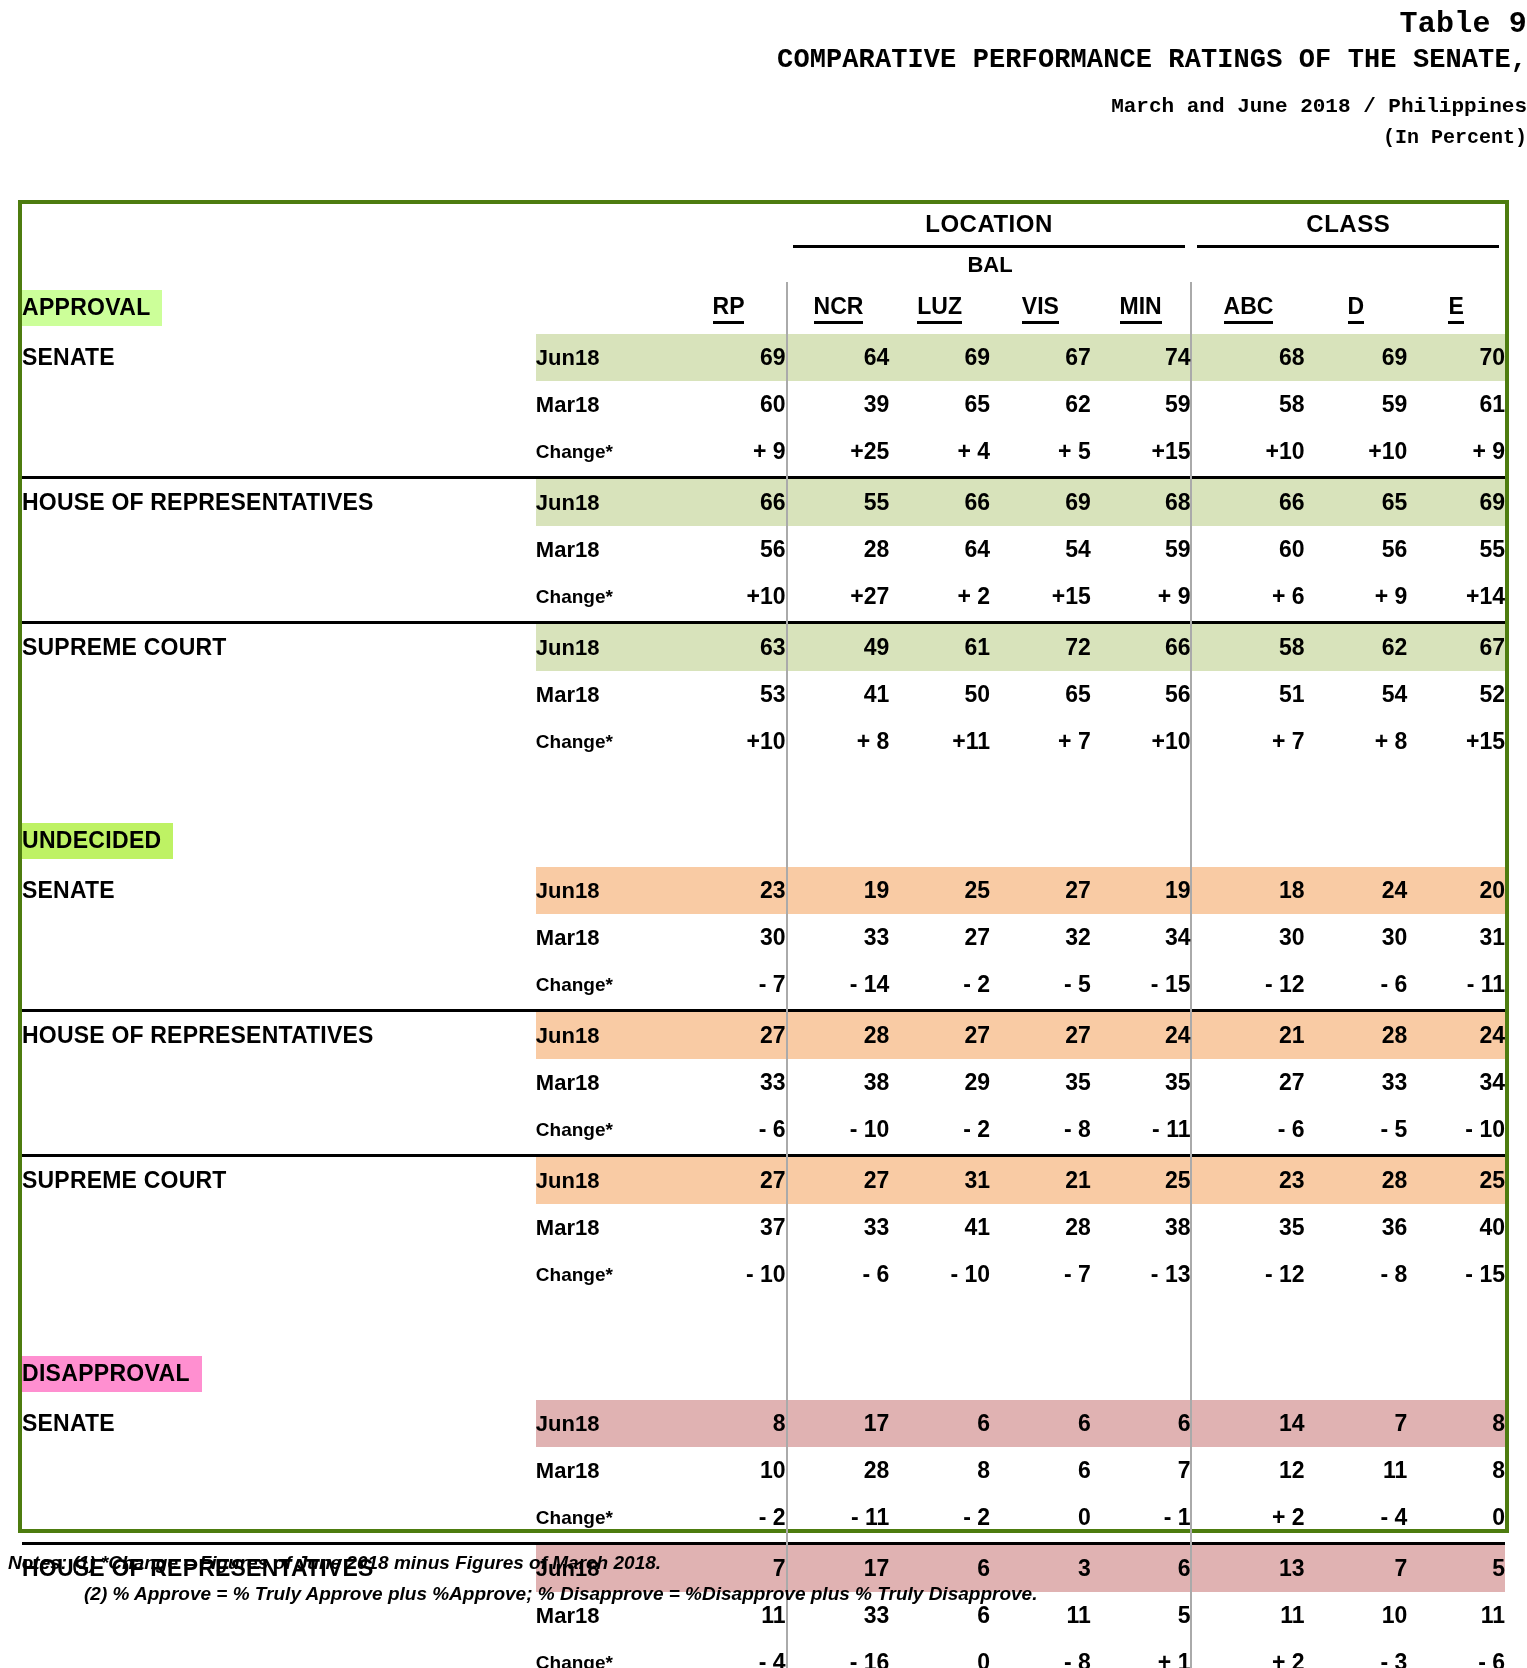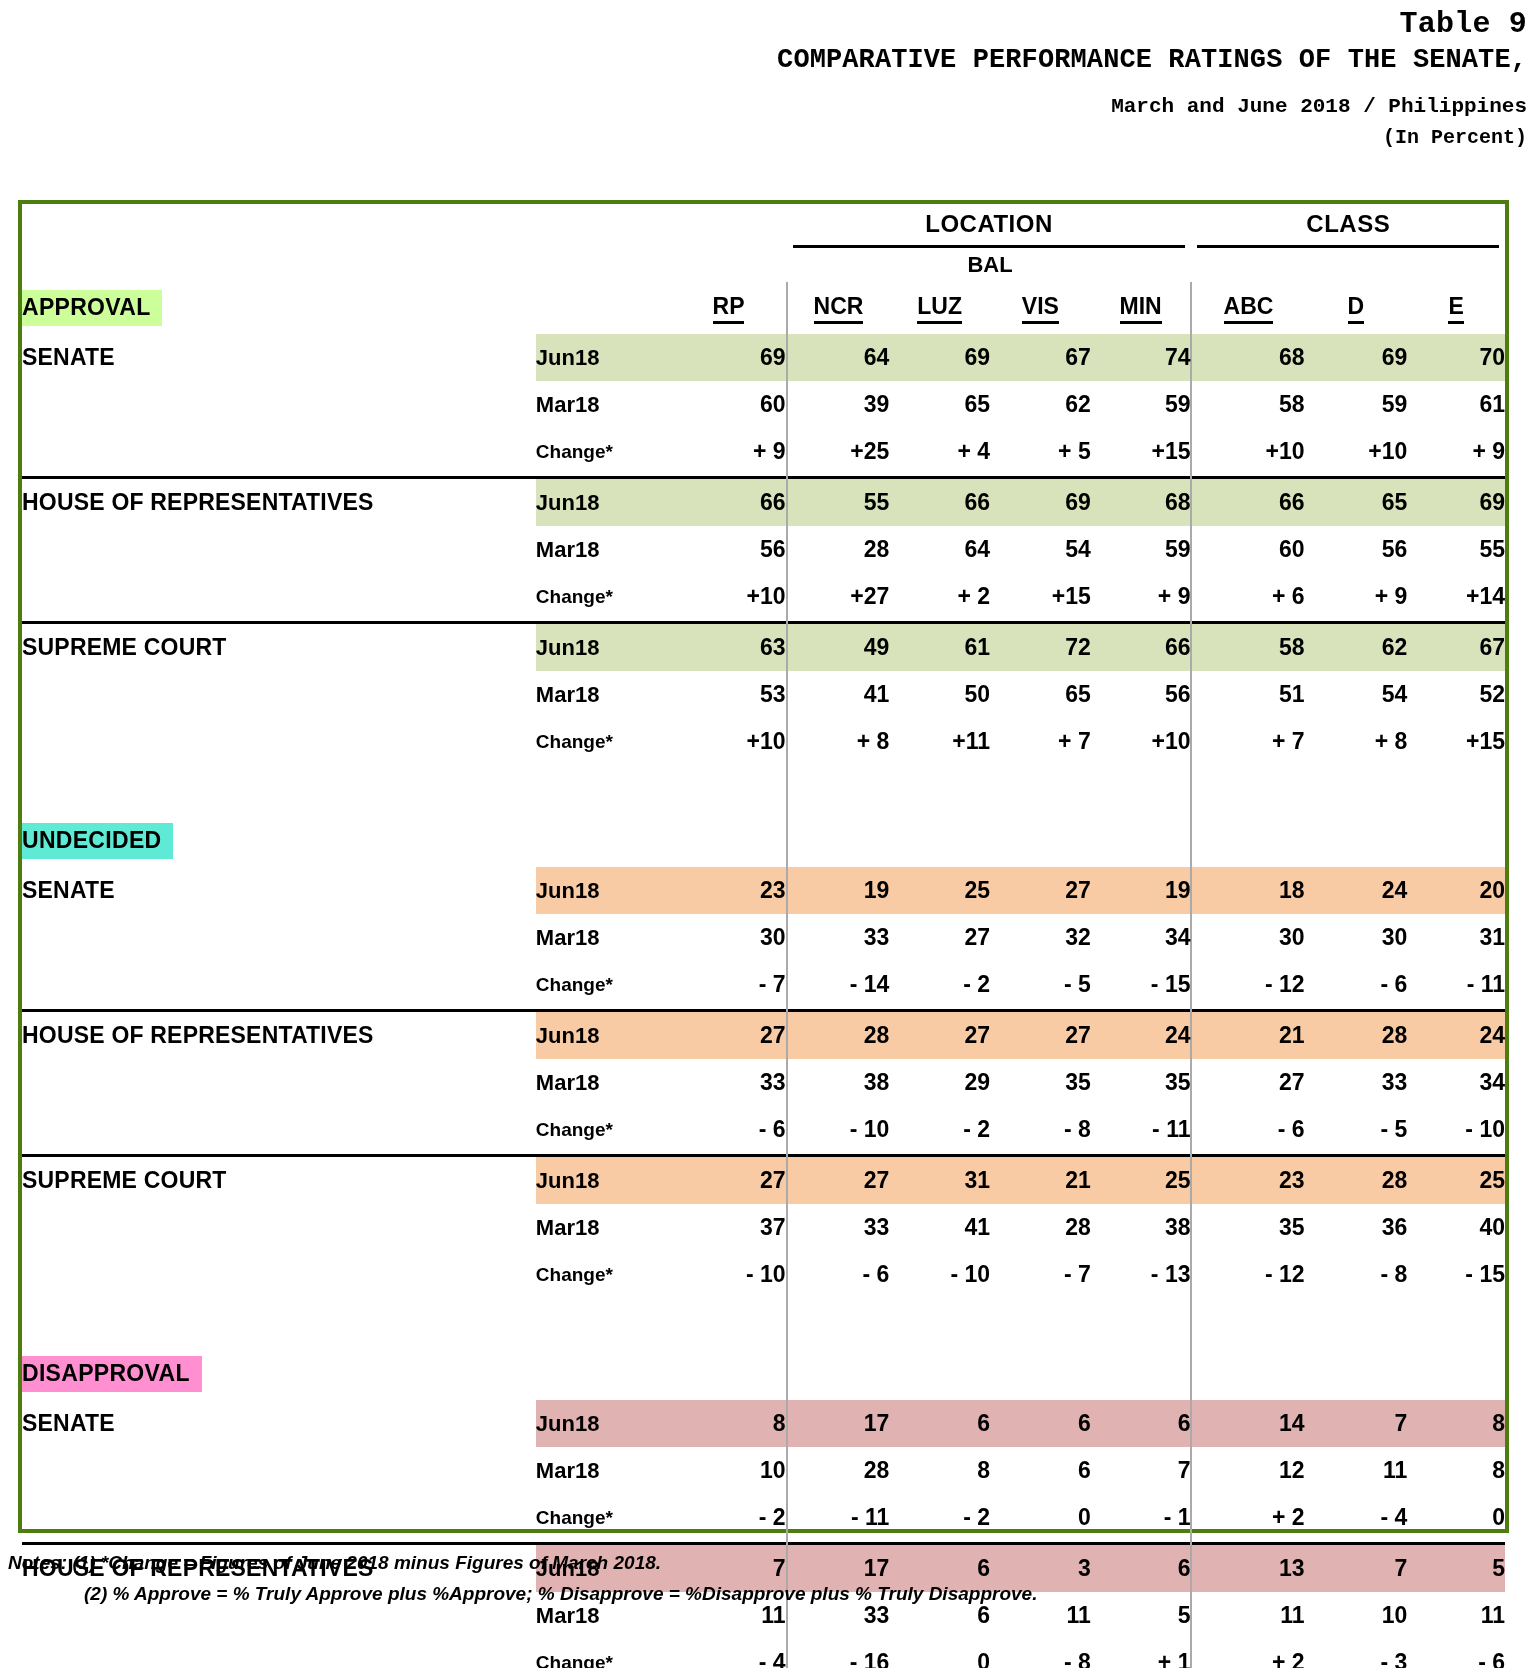--- a/index.html
+++ b/index.html
@@ -124,21 +124,21 @@
     padding-left: 18px;
   }
   .chip {
     display: inline-block;
     font-size: 23px;
     font-weight: bold;
     padding: 4px 12px 5px 0;
     letter-spacing: 0.3px;
   }
   .chip-approval   { background: #CCFF99; }
-  .chip-undecided  { background: #5eead4; }
+  .chip-undecided  { background: #bef264; }
   .chip-disapproval{ background: #FF8FD0; }
 
   .spacer-row td { height: 46px; }
 
   
   .rowname {
     font-size: 23px;
     font-weight: bold;
     padding-left: 54px;
     letter-spacing: 0.2px;

